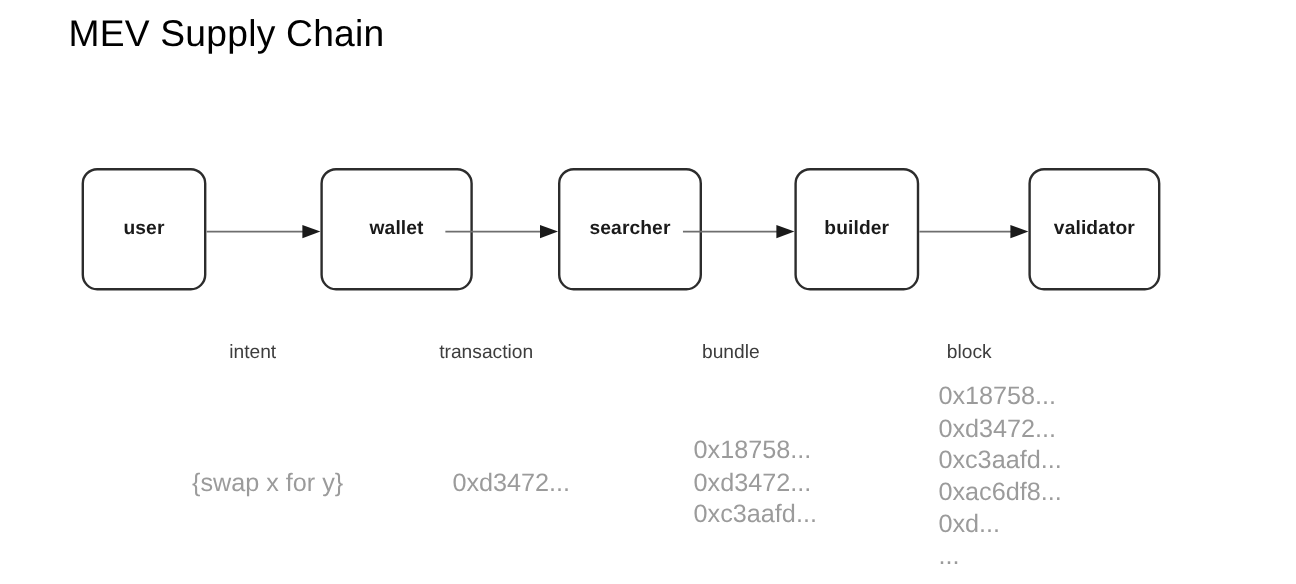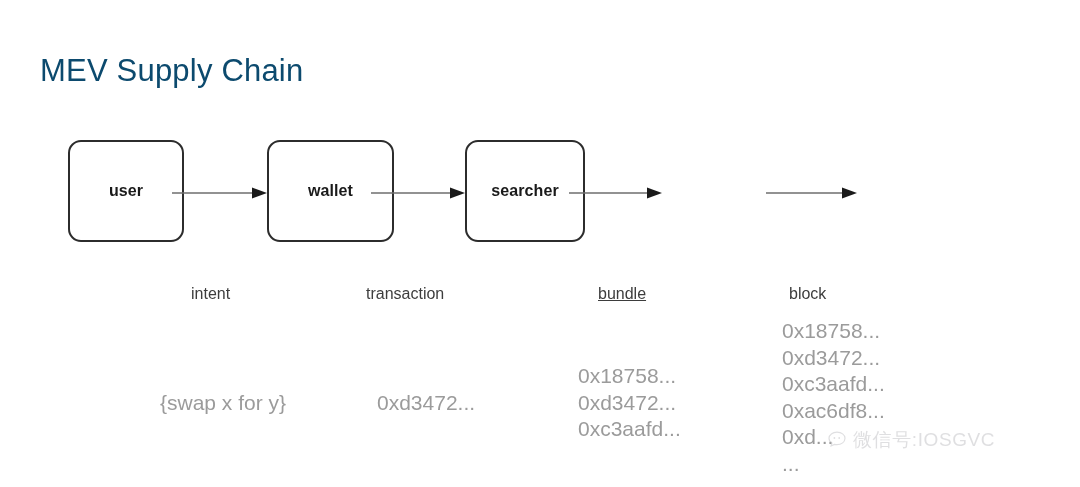--- a/index.html
+++ b/index.html
@@ -15,28 +15,27 @@
     position: relative;
     width: 1080px;
     height: 487px;
     background: #ffffff;
     overflow: hidden;
   }
 
   
   #page-title {
     position: absolute;
-    left: 40px;
+    left: 57px;
     top: 10px;
     font-size: 31px;
     font-weight: 400;
-    color: #0c4a6e;
+    color: #000000;
     letter-spacing: 0.2px;
     white-space: nowrap;
-    margin-top: 43px;
   }
 
   
   .node-box {
     position: absolute;
     top: 140px;
     height: 102px;
     box-sizing: border-box;
     border: 2px solid #2c2c2c;
     border-radius: 13px;
@@ -102,33 +101,39 @@
     flex: 0 0 auto;
   }
 </style>
 </head>
 <body>
 
 <div id="canvas">
 
   <div id="page-title">MEV Supply Chain</div>
 
-  <div class="node-box" style="left:68px; width:116px;">
+  <div class="node-box" style="left:68px; width:104px;">
     <span class="node-label">user</span>
   </div>
 
   <div class="node-box" style="left:267px; width:127px;">
     <span class="node-label">wallet</span>
   </div>
 
   <div class="node-box" style="left:465px; width:120px;">
     <span class="node-label">searcher</span>
   </div>
 
+  <div class="node-box" style="left:662px; width:104px;">
+    <span class="node-label">builder</span>
+  </div>
 
+  <div class="node-box" style="left:857px; width:110px;">
+    <span class="node-label">validator</span>
+  </div>
 
   <div class="arrow" style="left:172px; width:95px;">
     <svg width="95" height="16" viewBox="0 0 95 16">
       <line x1="0" y1="8" x2="83" y2="8" stroke="#6e6e6e" stroke-width="1.4"></line>
       <polygon points="80,2.5 95,8 80,13.5" fill="#1a1a1a"></polygon>
     </svg>
   </div>
 
   <div class="arrow" style="left:371px; width:94px;">
     <svg width="94" height="16" viewBox="0 0 94 16">
@@ -148,21 +153,21 @@
     <svg width="91" height="16" viewBox="0 0 91 16">
       <line x1="0" y1="8" x2="79" y2="8" stroke="#6e6e6e" stroke-width="1.4"></line>
       <polygon points="76,2.5 91,8 76,13.5" fill="#1a1a1a"></polygon>
     </svg>
   </div>
 
   <div class="stage-label" style="left:191px; top:285px;">intent</div>
 
   <div class="stage-label" style="left:366px; top:285px;">transaction</div>
 
-  <div class="stage-label" style="left:598px; top:285px;text-decoration:underline;">bundle</div>
+  <div class="stage-label" style="left:585px; top:285px;">bundle</div>
 
   <div class="stage-label" style="left:789px; top:285px;">block</div>
 
   <div class="payload-col" style="left:160px; top:390px;text-align:right;">
     <span class="payload-item">{swap x for y}</span>
   </div>
 
   <div class="payload-col" style="left:377px; top:390px;">
     <span class="payload-item">0xd3472...</span>
   </div>
@@ -175,24 +180,14 @@
 
   <div class="payload-col" style="left:782px; top:318px;">
     <span class="payload-item">0x18758...</span>
     <span class="payload-item">0xd3472...</span>
     <span class="payload-item">0xc3aafd...</span>
     <span class="payload-item">0xac6df8...</span>
     <span class="payload-item">0xd...</span>
     <span class="payload-item">...</span>
   </div>
 
-  <div id="watermark">
-    <span class="wm-icon">
-      <svg width="22" height="22" viewBox="0 0 22 22">
-        <path d="M11 3.2c-4.4 0-8 2.7-8 6.1 0 1.9 1.1 3.6 2.9 4.7l-.8 3 3.3-1.6c.8.2 1.7.3 2.6.3 4.4 0 8-2.7 8-6.4s-3.6-6.1-8-6.1z" fill="none" stroke="#b9b9bd" stroke-width="1.2"></path>
-        <circle cx="8.4" cy="9" r="0.9" fill="#b9b9bd"></circle>
-        <circle cx="13.2" cy="9" r="0.9" fill="#b9b9bd"></circle>
-      </svg>
-    </span>
-    <span class="wm-text">微信号:IOSGVC</span>
-  </div>
 
 </div>
 
 </body></html>

